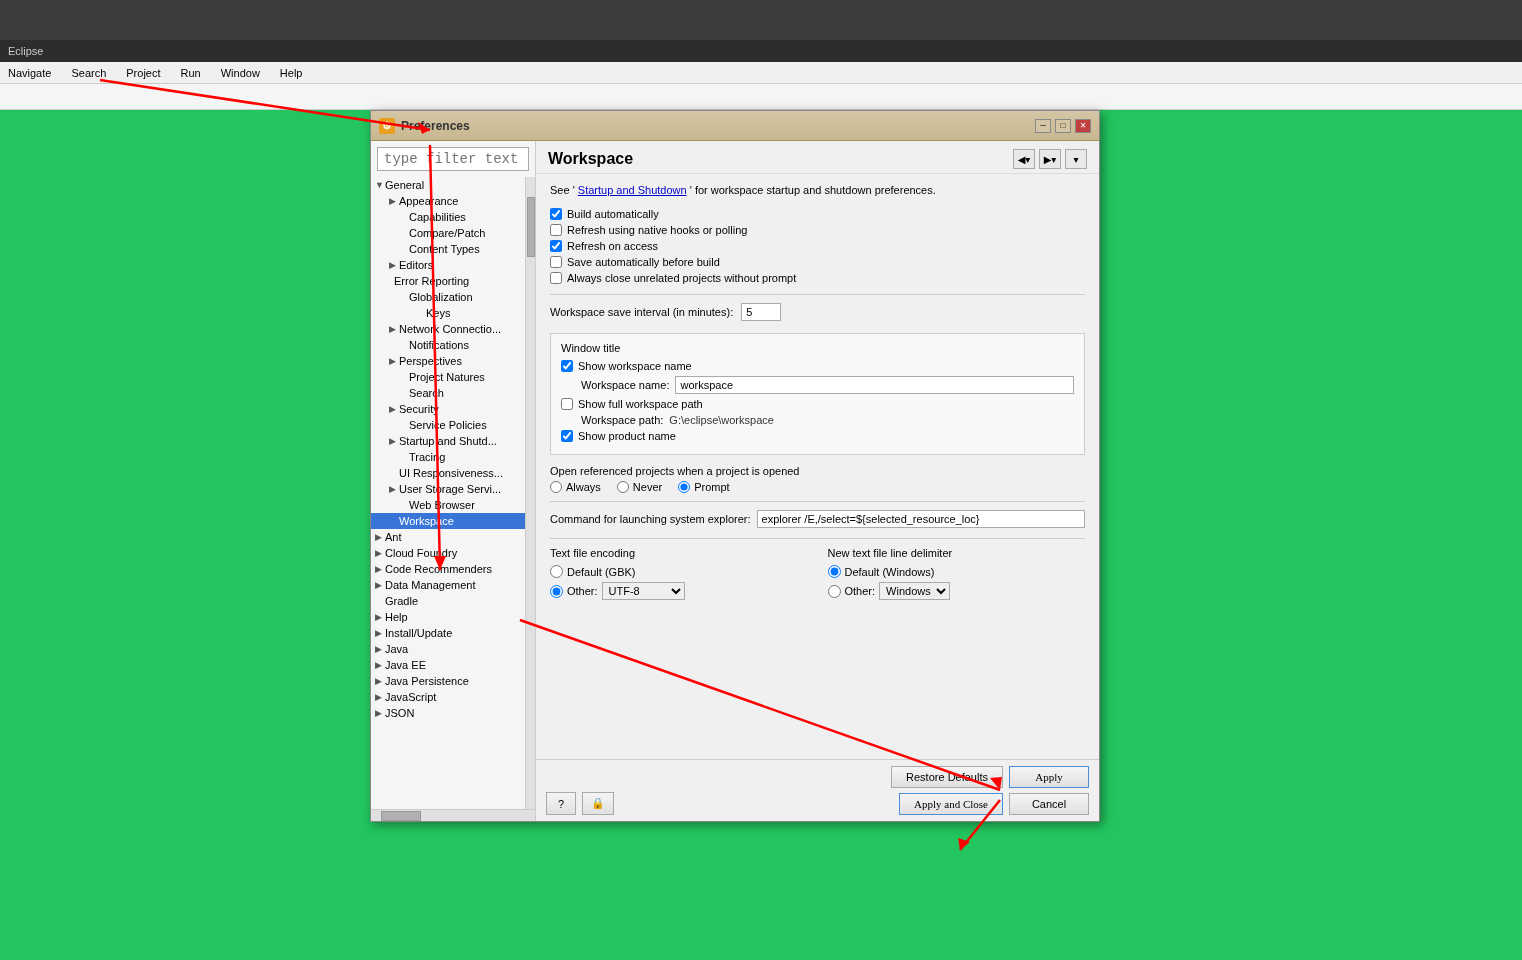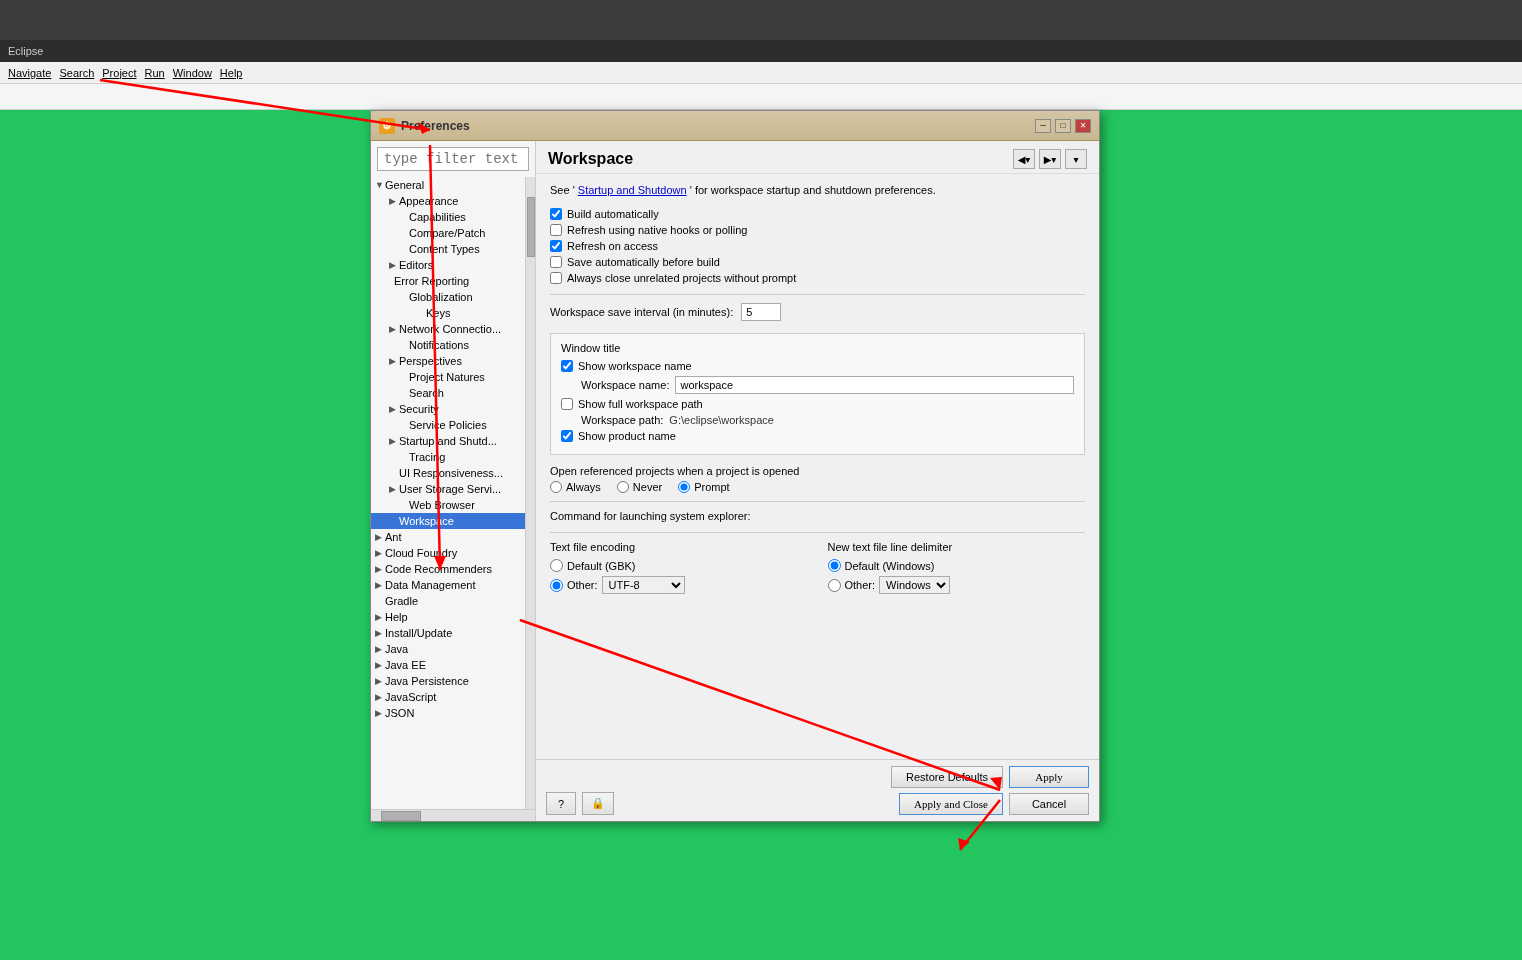--- a/index.html
+++ b/index.html
@@ -30,22 +30,22 @@
       color: #ccc;
       font-size: 11px;
     }
 
     .eclipse-menubar {
       height: 22px;
       background: #f0f0f0;
       display: flex;
       align-items: center;
       padding: 0 4px;
+      gap: 12px;
       border-bottom: 1px solid #ccc;
-      text-decoration: underline;
     }
 
     .eclipse-menubar span {
       font-size: 11px;
       color: #000;
       cursor: pointer;
       padding: 2px 4px;
     }
 
     .eclipse-toolbar {
@@ -775,20 +775,21 @@
               <input type="radio" name="open_projects" checked="" style="">
               <span>Prompt</span>
             </div>
           </div>
         </div>
 
         <hr class="separator">
 
         <div class="command-row">
           <span>Command for launching system explorer:</span>
+          <input type="text" class="command-input" value="explorer /E,/select=${selected_resource_loc}" style="">
         </div>
 
         <hr class="separator">
 
         <div class="encoding-container">
 
           <div class="encoding-group">
             <div class="encoding-title">Text file encoding</div>
             <div class="encoding-option">
               <input type="radio" name="text_encoding" style="">

